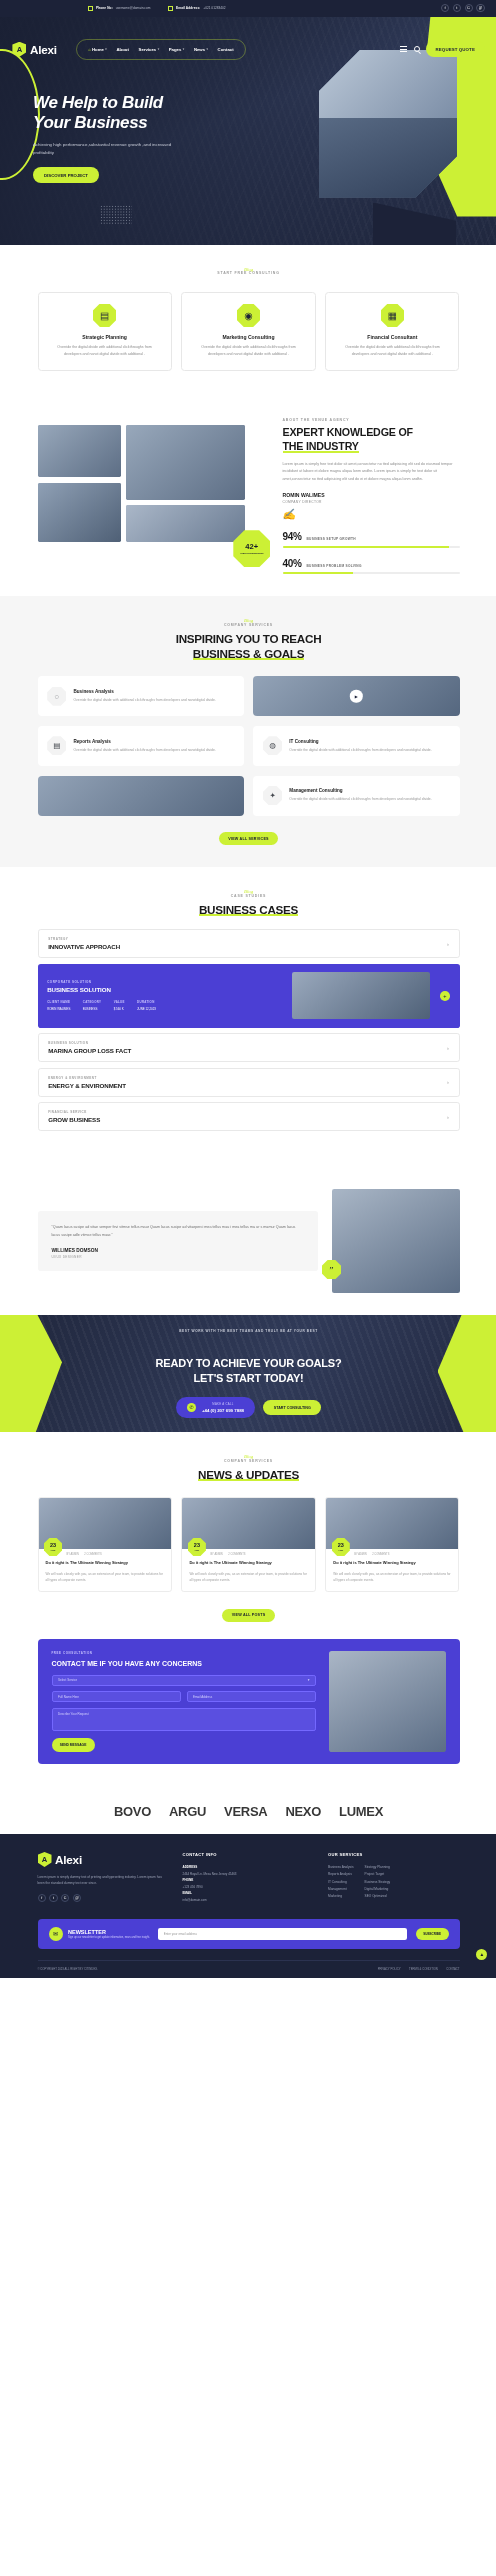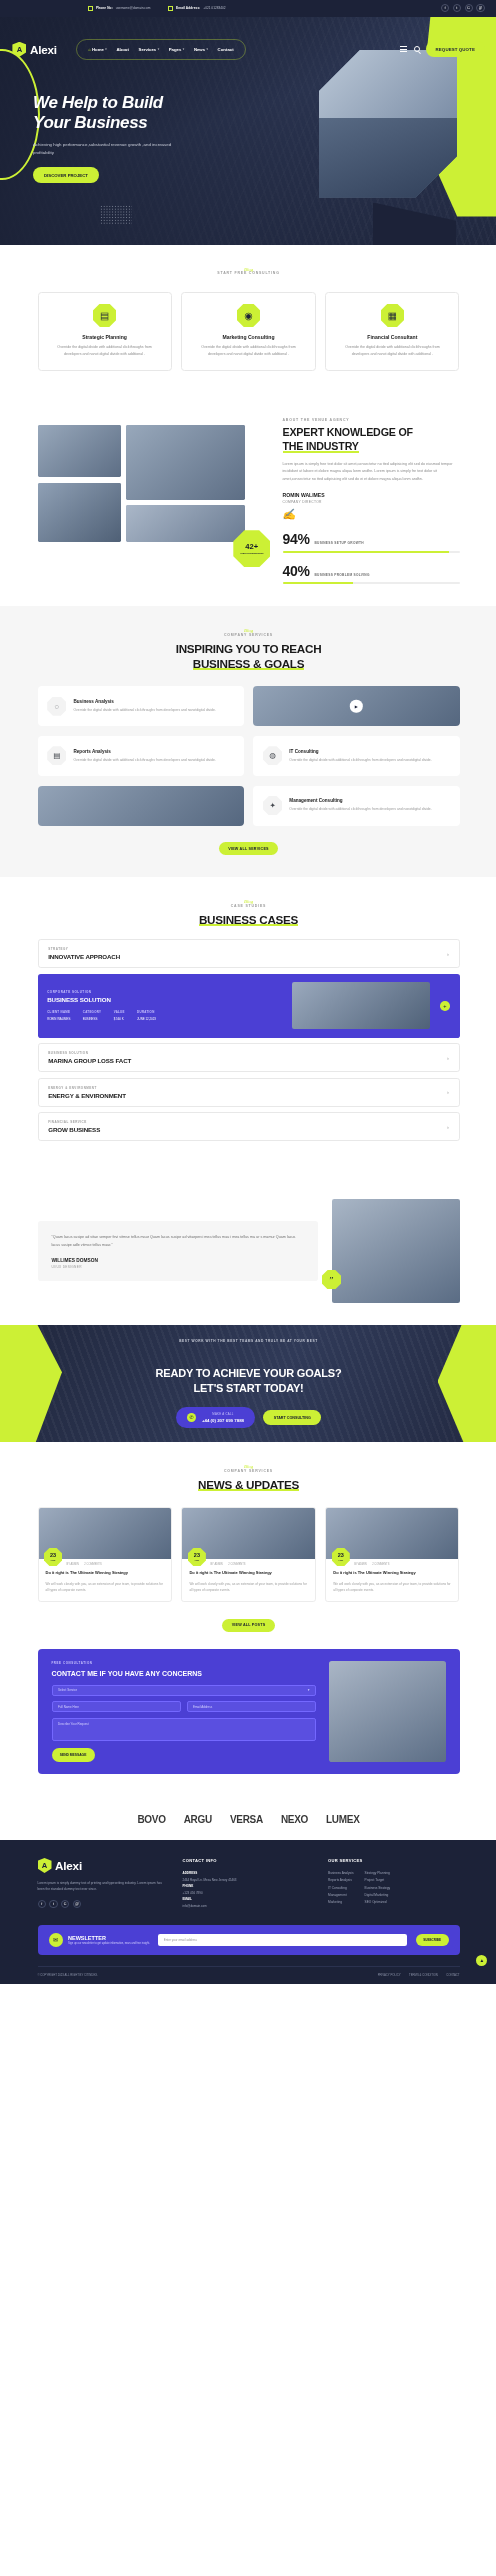--- a/index.html
+++ b/index.html
@@ -163,21 +163,21 @@
   .exp-badge span { font-size: 2.5px; color:#14192b; font-weight:bold; text-align:center; margin-top:1.4px; }
   .about-right { flex: 1; padding-top: 2.8px; }
   .about-eyebrow { font-size: 3.5px; font-weight:bold; letter-spacing:0.8px; color:#9a9a9a; }
   .about-title { font-size: 10.7px; font-weight:bold; line-height:1.3; margin-top:3.5px; letter-spacing:-0.2px; }
   .about-p { font-size: 3.7px; line-height: 2.1; color: #8d8d8d; margin-top: 7px; }
   .sig-name { font-size: 5.1px; font-weight: bold; margin-top: 8.3px; }
   .sig-role { font-size: 3.3px; color: #8d8d8d; letter-spacing:0.3px; margin-top:2.1px; }
   .sig-mark { margin-top: 4.1px; font-family:"Liberation Serif", serif; font-style:italic; font-size: 11px; color:#333; }
   .bar-row { margin-top: 9.7px; }
   .bar-head { display:flex; align-items: baseline; gap: 4.8px; }
-  .bar-head b { font-size: 14px; letter-spacing:-0.3px; }
+  .bar-head b { font-size: 10px; letter-spacing:-0.3px; }
   .bar-head span { font-size: 3.2px; font-weight: bold; color:#6e6e6e; letter-spacing:0.3px; }
   .bar-track { height: 2.3px; background:#ededed; border-radius:1.4px; margin-top: 3.5px; overflow:hidden; }
   .bar-fill { height: 100%; background:#ccf035; }
 
   
   .grey { background: #f6f6f6; }
   .svc-grid { display: grid; grid-template-columns: 1fr 1fr; gap: 9.7px; margin-top: 15px; }
   .svc-card {
     background: #fff; border-radius: 4.1px; padding: 8.3px 9.7px; display:flex; gap: 7px; align-items:center;
     min-height: 40px;
@@ -296,21 +296,21 @@
   }
   .field.sel::after { content:'\25BE'; margin-left:auto; font-size:3.5px; }
   .field-row { display:flex; gap: 5.5px; }
   .field-row .field { flex:1; }
   .field.area { height: 23.5px; align-items: flex-start; padding-top: 3.5px; }
   .btn-send { background:#ccf035; color:#14192b; font-size:3.3px; font-weight:bold; padding: 4.8px 8.3px; border-radius: 8.3px; border:none; cursor:pointer; margin-top: 7px; }
   .contact-photo { width: 117px; background: linear-gradient(150deg,#aab6c6,#5c6e86); border-radius: 2.8px; }
 
   
   .brands { display:flex; gap: 18px; justify-content:center; align-items:center; padding: 18px 0 15px; }
-  .brand-logo { font-size: 10px; font-weight: bold; color:#1b1b1b; letter-spacing:-0.3px; opacity:.88; }
+  .brand-logo { font-size: 13px; font-weight: bold; color:#1b1b1b; letter-spacing:-0.3px; opacity:.88; }
 
   
   .footer { background:#1c2238; padding: 18px 0 0; position:relative; overflow:hidden; }
   .footer-dots { position:absolute; left: 9.7px; top: 12.4px; width: 28px; height: 22px;
     background-image: radial-gradient(#3b4karakter 0, transparent 0);
     background-image: radial-gradient(#39415c 0.6px, transparent 0.6px); background-size: 3.5px 3.5px; }
   .f-grid { display:flex; gap: 14px; }
   .f-col1 { width: 131px; }
   .f-brand { display:flex; align-items:center; gap:3.5px; margin-bottom: 7px; }
   .f-text { font-size: 3.2px; line-height: 2; color:#9aa1b5; }

